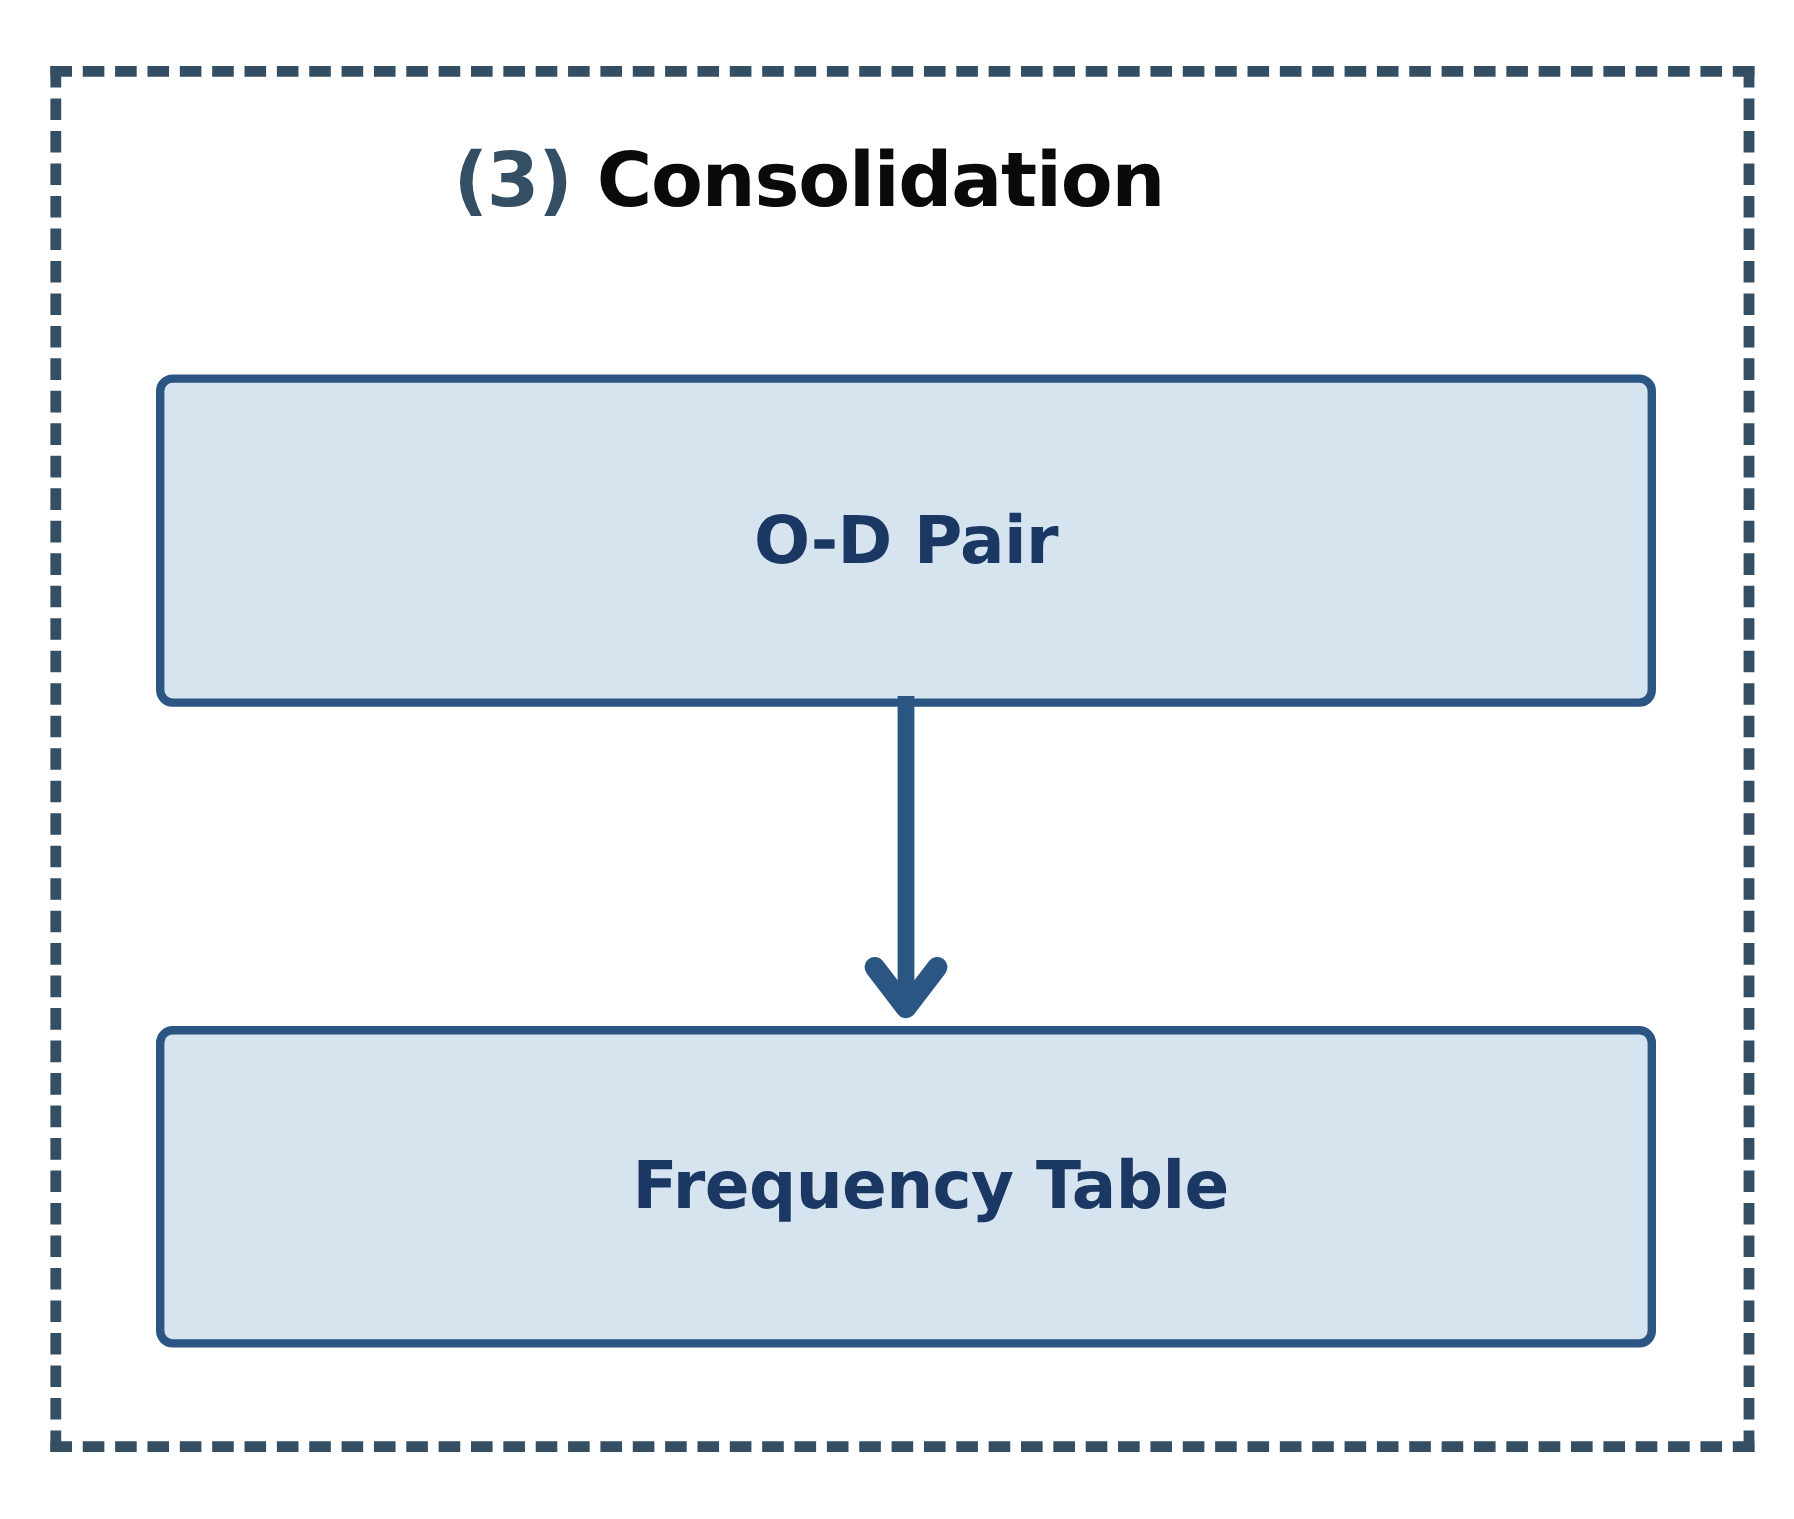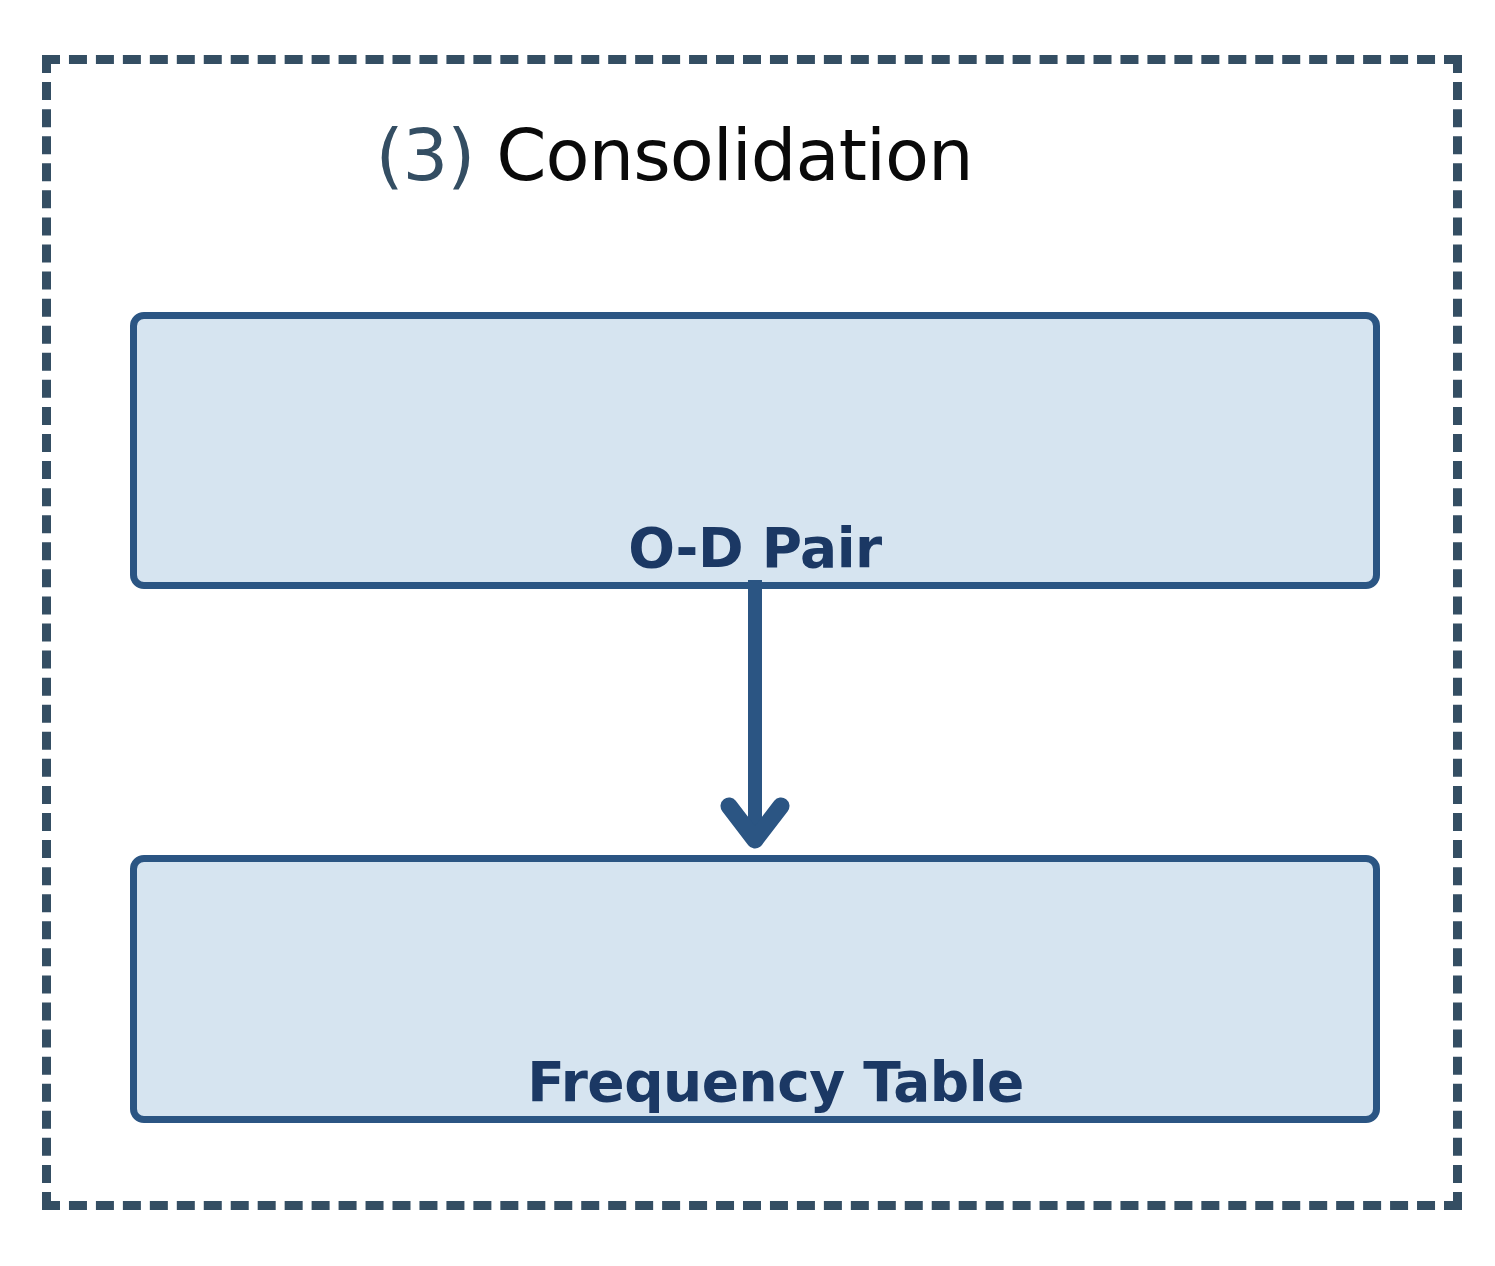--- a/index.html
+++ b/index.html
@@ -30,22 +30,22 @@
     background: transparent;
   }
 
   
   .stage-title {
     position: absolute;
     left: 0;
     top: 118px;
     width: 1348px;
     text-align: center;
-    font-size: 72px;
-    font-weight: normal;
+    font-size: 63px;
+    font-weight: bold;
     line-height: 1.05;
     letter-spacing: -1px;
     white-space: nowrap;
     color: #0a0a0a;
   }
   .stage-title .stage-number {
     color: #344E63;
   }
   .stage-title .stage-label {
     color: #0a0a0a;
@@ -54,21 +54,21 @@
   
   .proc-box {
     position: absolute;
     left: 130px;
     width: 1250px;
     box-sizing: border-box;
     background: #D6E4F0;
     border: 7px solid #2B5583;
     border-radius: 14px;
     display: flex;
-    align-items: flex-end;
+    align-items: center;
     justify-content: center;
     text-align: center;
   }
   .proc-box-1 { top: 312px; height: 277px; }
   .proc-box-2 { top: 855px; height: 268px; padding-left: 41px; }
 
   .proc-label {
     color: #1B3864;
     font-size: 55px;
     font-weight: bold;

